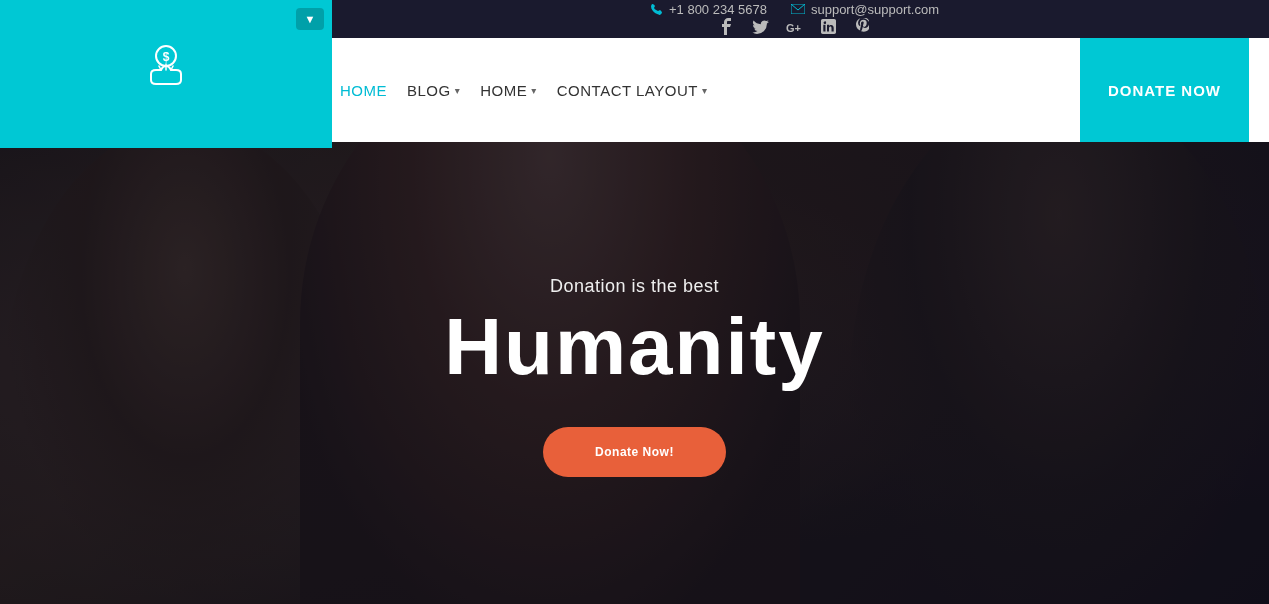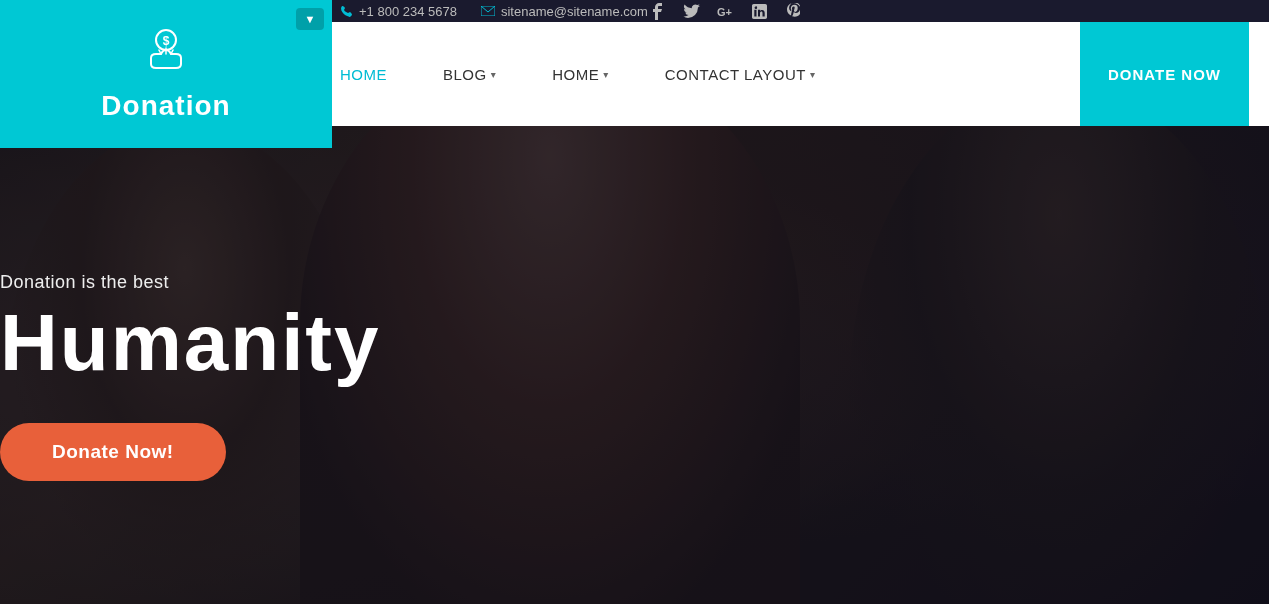--- a/index.html
+++ b/index.html
@@ -5,25 +5,26 @@
     * { margin: 0; padding: 0; box-sizing: border-box; }
     body { font-family: 'Arial', sans-serif; width: 1269px; height: 604px; overflow: hidden; position: relative; }
 
     
     .top-bar {
       background: #1a1a2e;
       color: #ccc;
       font-size: 13px;
       display: flex;
       align-items: center;
-      justify-content: flex-start;
+      justify-content: center;
       padding: 6px 20px 6px 340px;
-      height: 22px;
+      height: 38px;
       position: relative;
       z-index: 10;
+      flex-direction: column;
     }
     .top-bar-left { display: flex; gap: 24px; align-items: center; }
     .top-bar-left span { display: flex; align-items: center; gap: 6px; color: #bbb; font-size: 13px; }
     .top-bar-right { display: flex; gap: 14px; align-items: center; }
     .top-bar-right a {
       color: #bbb;
       text-decoration: none;
       font-size: 14px;
       width: 20px;
       height: 20px;
@@ -36,21 +37,21 @@
     .navbar {
       background: #fff;
       display: flex;
       align-items: center;
       justify-content: space-between;
       padding: 0 20px 0 340px;
       height: 104px;
       position: relative;
       z-index: 10;
     }
-    .nav-links { display: flex; gap: 56px; }
+    .nav-links { display: flex; gap: 20px; }
     .nav-links a {
       text-decoration: none;
       font-size: 15px;
       font-weight: 500;
       color: #333;
       letter-spacing: 0.5px;
       display: flex;
       align-items: center;
       gap: 4px;
     }
@@ -177,21 +178,21 @@
       opacity: 0.8;
     }
 
     
     .hero-content {
       position: absolute;
       top: 0; left: 0; right: 0; bottom: 0;
       z-index: 5;
       display: flex;
       flex-direction: column;
-      align-items: flex-start;
+      align-items: center;
       justify-content: center;
       padding-top: 148px;
       text-align: center;
     }
     .hero-subtitle {
       color: #eee;
       font-size: 18px;
       font-weight: 400;
       margin-bottom: 10px;
       letter-spacing: 0.5px;
@@ -203,21 +204,21 @@
       letter-spacing: 2px;
       line-height: 1;
       margin-bottom: 40px;
       font-family: Arial, sans-serif;
     }
     .hero-cta {
       background: #e8603a;
       color: #fff;
       border: none;
       padding: 18px 52px;
-      font-size: 19px;
+      font-size: 12px;
       font-weight: 700;
       border-radius: 50px;
       cursor: pointer;
       letter-spacing: 0.5px;
     }
 
     
     .header-wrapper {
       position: absolute;
       top: 0;
@@ -253,37 +254,36 @@
         <circle cx="25" cy="14" r="10" stroke="white" stroke-width="2" fill="none"></circle>
         <text x="25" y="19" text-anchor="middle" fill="white" font-size="12" font-weight="bold">$</text>
 
         <path d="M10 32 Q10 28 15 28 L20 28 Q22 24 25 24 Q28 24 30 28 L35 28 Q40 28 40 32 L40 38 Q40 42 35 42 L15 42 Q10 42 10 38 Z" stroke="white" stroke-width="2" fill="none"></path>
 
         <line x1="20" y1="28" x2="18" y2="24" stroke="white" stroke-width="1.5" stroke-linecap="round"></line>
         <line x1="25" y1="28" x2="25" y2="22" stroke="white" stroke-width="1.5" stroke-linecap="round"></line>
         <line x1="30" y1="28" x2="32" y2="24" stroke="white" stroke-width="1.5" stroke-linecap="round"></line>
       </svg>
     </div>
-    <span class="logo-text">Donation</span>
   </div>
 
   <div class="top-bar">
     <div class="top-bar-left">
       <span>
         <svg width="13" height="13" viewBox="0 0 13 13" fill="#00bcd4">
           <path d="M2 1 C2 1 4 1 5 3 L4 5 C4 5 5 7 8 8 L10 7 C12 8 12 10 12 10 L10 12 C10 12 1 10 1 3 Z"></path>
         </svg>
         <span>+1 800 234 5678</span>
       </span>
       <span>
         <svg width="14" height="10" viewBox="0 0 14 10" fill="#00bcd4">
           <rect x="0" y="0" width="14" height="10" rx="1" fill="none" stroke="#00bcd4" stroke-width="1"></rect>
           <polyline points="0,0 7,6 14,0" fill="none" stroke="#00bcd4" stroke-width="1"></polyline>
         </svg>
-        <span>sitename@sitename.com</span>
+        <span>support@support.com</span>
       </span>
     </div>
     <div class="top-bar-right">
       <a href="#" title="Facebook">
         <svg width="9" height="17" viewBox="0 0 9 17" fill="#bbb">
             <path d="M6 3H9V0H6C4 0 2 2 2 4V6H0V9H2V17H5V9H8L9 6H5V4C5 3.4 5.4 3 6 3Z"></path>
           </svg>
       </a>
       <a href="#" title="Twitter">
         <svg width="17" height="14" viewBox="0 0 17 14" fill="#bbb">

